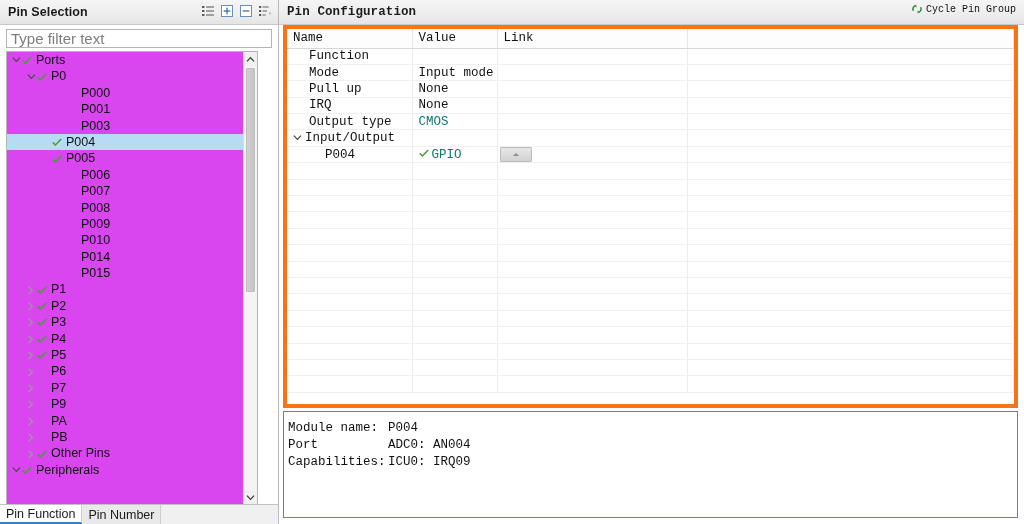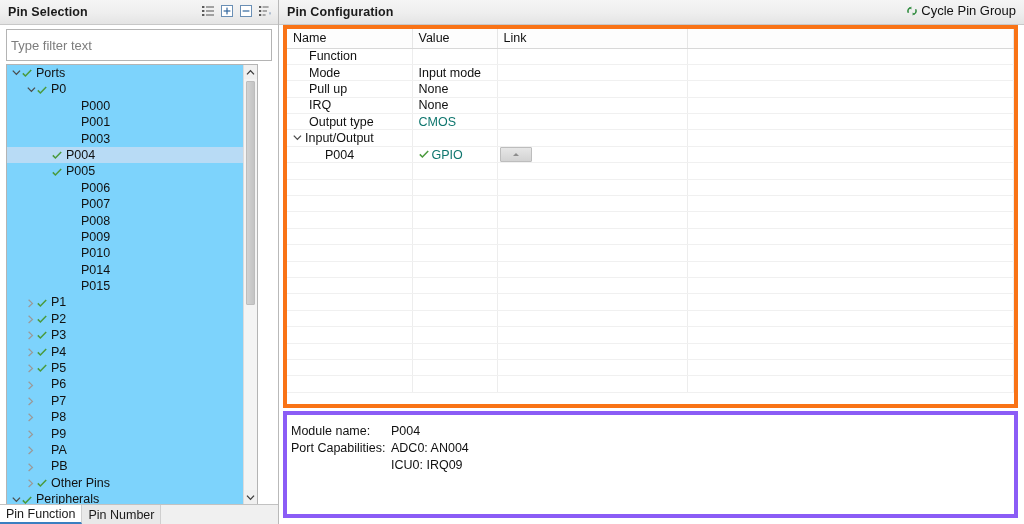--- a/index.html
+++ b/index.html
@@ -26,36 +26,36 @@
   .titlebar .ttl{font-weight:bold;font-size:12.5px;color:#1b1b1b;padding-left:8px;letter-spacing:.1px;}
 
   
   .tb-icons{position:absolute;right:6px;top:4px;display:flex;gap:5px;align-items:center;}
   .tb-ico{width:14px;height:14px;position:relative;cursor:pointer;}
   .tb-ico svg{display:block;}
 
   
   .split{flex:1;display:flex;min-height:0;}
   .left{width:279px;display:flex;flex-direction:column;border-right:1px solid #b9b9b9;box-sizing:border-box;background:#fff;}
-  .right{flex:1;display:flex;flex-direction:column;min-width:0;background:#fff;}
+  .right{flex:1;display:flex;flex-direction:column;min-width:0;background:#fff;font-family:Liberation Mono, monospace;}
 
   
   .filterwrap{padding:4px 6px 3px 6px;background:#fff;}
   .filter{
-    width:100%;height:32px;box-sizing:border-box;
+    width:100%;height:19px;box-sizing:border-box;
     border:1px solid #b4b4b4;background:#fff;
-    font-family:"Liberation Sans",sans-serif;font-size:13px;color:#6d6d6d;
+    font-family:"Liberation Sans",sans-serif;font-size:15px;color:#6d6d6d;
     padding:0 4px;outline:none;
   }
   .filter::placeholder{color:#7d7d7d;opacity:1;}
 
   
   .treewrap{
     flex:1;margin:0 20px 0 6px;border:1px solid #b4b4b4;border-bottom:none;
-    position:relative;overflow:hidden;background:#7dd3fc;box-sizing:border-box;text-decoration:underline;
+    position:relative;overflow:hidden;background:#d946ef;box-sizing:border-box;text-decoration:underline;
   }
   .tree{position:absolute;left:0;top:0;right:14px;bottom:0;overflow:hidden;}
   .row{
     height:16.4px;display:flex;align-items:center;
     white-space:nowrap;font-size:12.5px;line-height:16.4px;
     cursor:default;box-sizing:border-box;
   }
   .row.alt{background:#eaf3fb;}
   .row.sel{background:#b8dbf5;}
   .twisty{width:11px;height:16px;display:inline-block;flex:0 0 11px;position:relative;}
@@ -119,31 +119,31 @@
     position:relative;cursor:pointer;
   }
   .linkbtn:after{
     content:"";position:absolute;left:12px;top:5px;
     border-left:3px solid transparent;border-right:3px solid transparent;
     border-bottom:3px solid #8d8d8d;
   }
 
   
   .detailwrap{
-    margin:3px 6px 6px 4px;border:4px solid #8b5cf6;flex:1;background:#fff;
+    margin:3px 6px 6px 4px;border:1px solid #8b5cf6;flex:1;background:#fff;
     box-sizing:border-box;padding:8px 0 0 4px;overflow:hidden;
   }
   .drow{display:flex;align-items:flex-start;font-size:12.5px;line-height:17px;}
   .dkey{width:100px;flex:0 0 100px;color:#111;}
   .dval{color:#111;}
 
   
   .cycle{
     position:absolute;right:8px;top:3px;display:flex;align-items:center;gap:3px;
-    font-size:13px;color:#111;cursor:pointer;
+    font-size:10px;color:#111;cursor:pointer;
   }
   .cycle svg{display:block;}
 </style>
 </head>
 <body>
 
 <div class="app">
   <div class="split">
 
     <div class="left">
@@ -371,29 +371,20 @@
               <span class="chk"></span>
               <span class="lbl">P7</span>
             </div>
             <div class="row" style="padding-left: 19px;">
               <span class="twisty">
                 <svg width="7" height="9" viewBox="0 0 7 9">
                   <path d="M1.6 0.8 L5.4 4.4 L1.6 8" fill="none" stroke="#9a9a9a" stroke-width="1.3"></path>
                 </svg>
               </span>
               <span class="chk"></span>
-              <span class="lbl">P8</span>
-            </div>
-            <div class="row" style="padding-left: 19px;">
-              <span class="twisty">
-                <svg width="7" height="9" viewBox="0 0 7 9">
-                  <path d="M1.6 0.8 L5.4 4.4 L1.6 8" fill="none" stroke="#9a9a9a" stroke-width="1.3"></path>
-                </svg>
-              </span>
-              <span class="chk"></span>
               <span class="lbl">P9</span>
             </div>
             <div class="row" style="padding-left: 19px;">
               <span class="twisty">
                 <svg width="7" height="9" viewBox="0 0 7 9">
                   <path d="M1.6 0.8 L5.4 4.4 L1.6 8" fill="none" stroke="#9a9a9a" stroke-width="1.3"></path>
                 </svg>
               </span>
               <span class="chk"></span>
               <span class="lbl">PA</span>

